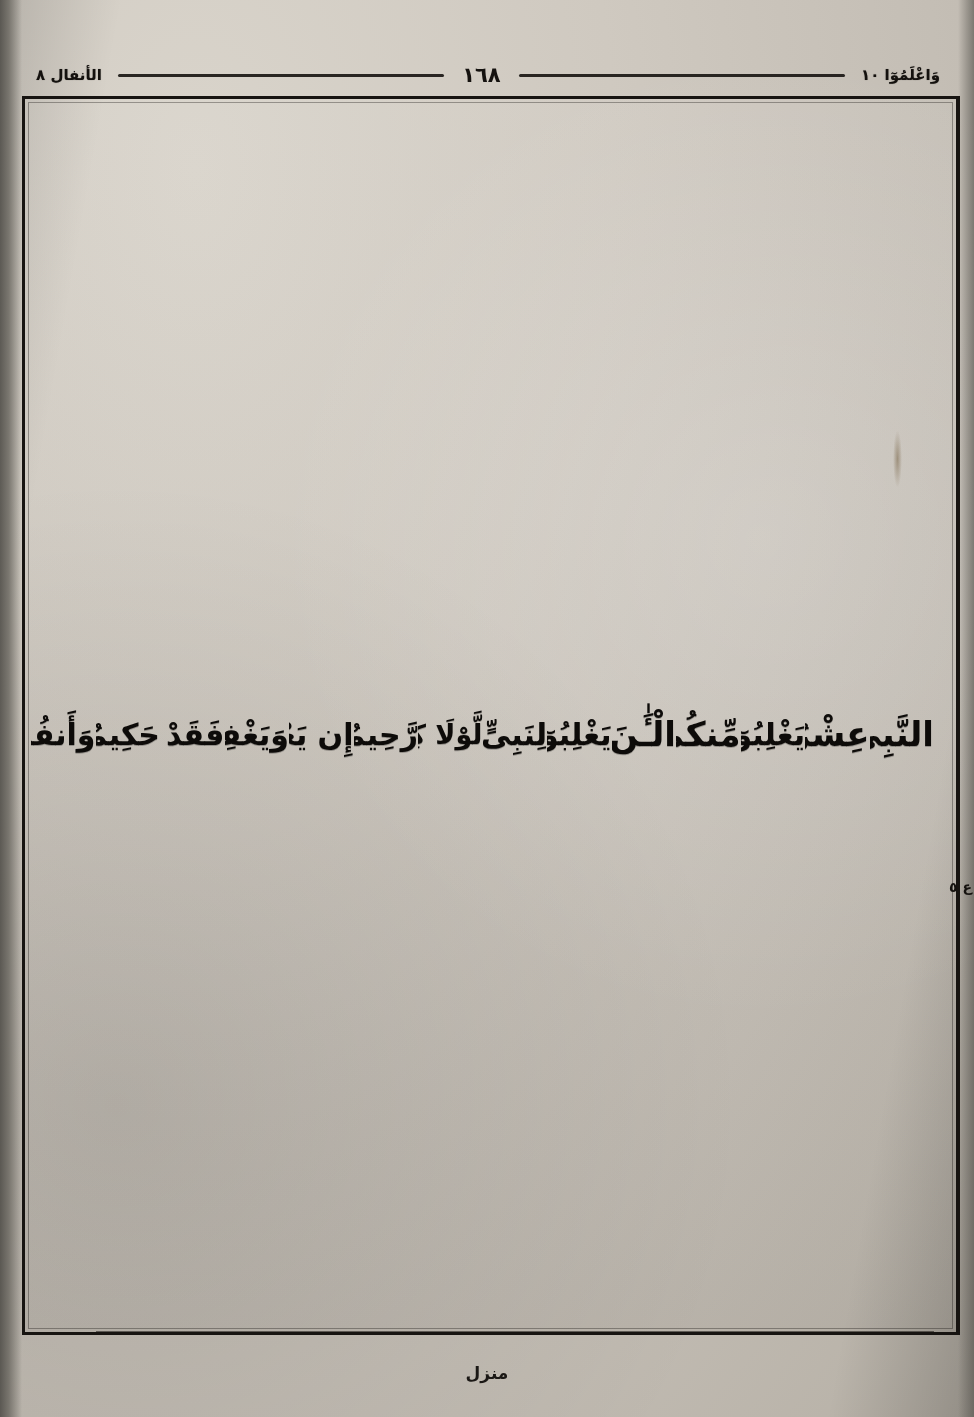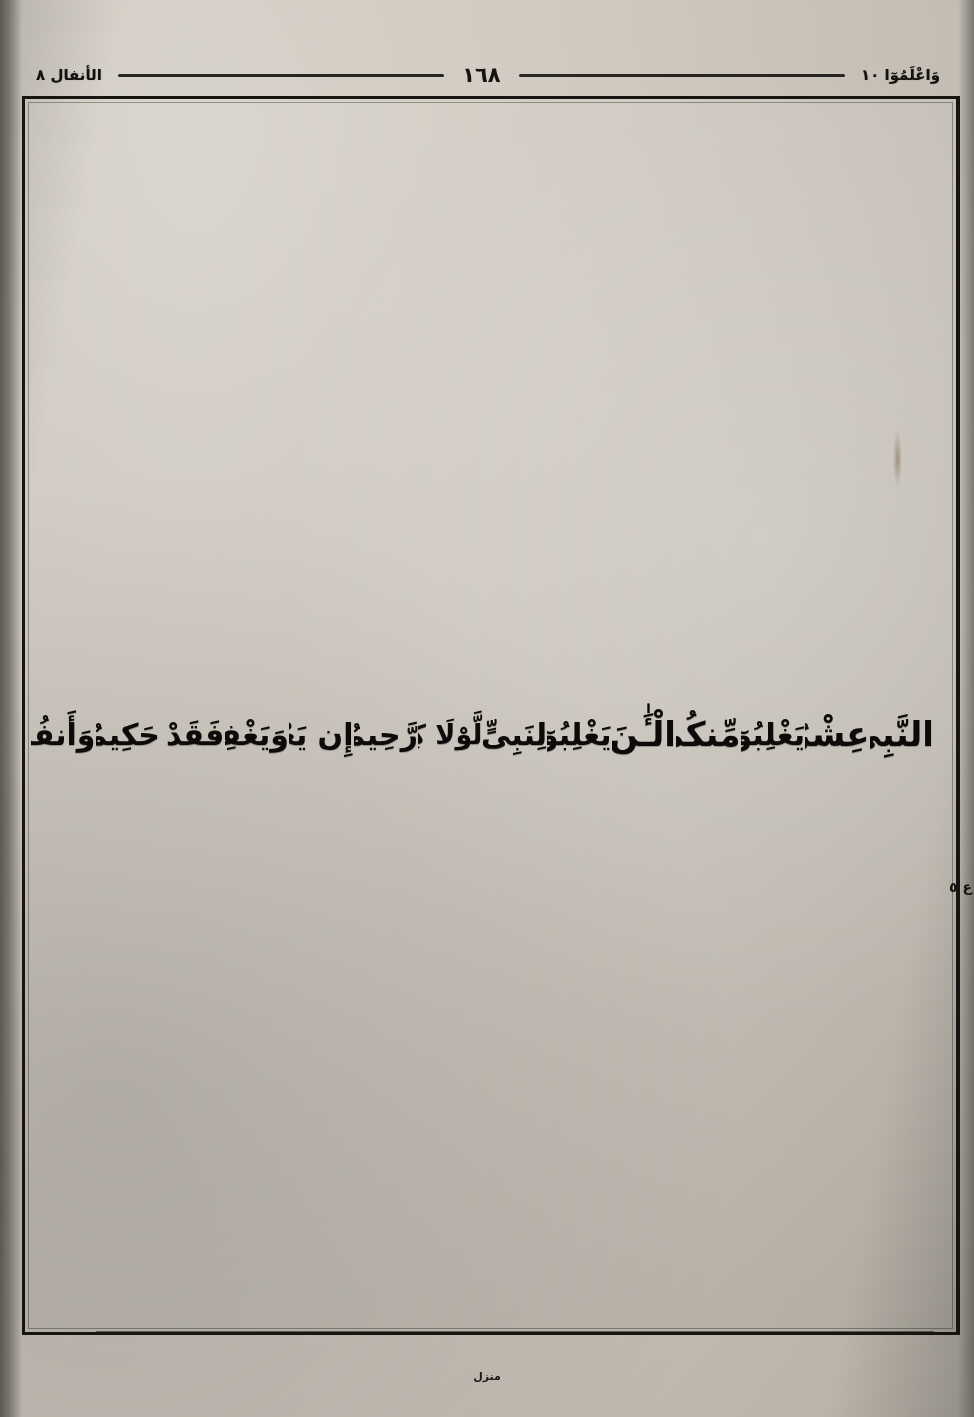--- a/index.html
+++ b/index.html
@@ -160,21 +160,21 @@
     font-size: 13px;
     color: #1d1915;
     font-weight: bold;
   }
   #mark-manzil {
     left: 50%;
     transform: translateX(-50%);
     bottom: 34px;
     text-align: center;
     width: 120px;
-    font-size: 11px;
+    font-size: 17px;
     color: #1b1815;
     font-weight: bold;
   }
   #mark-ruku-side {
     position: absolute;
     right: 2px;
     top: 880px;
     font-size: 14px;
     color: #15120f;
     font-weight: bold;

